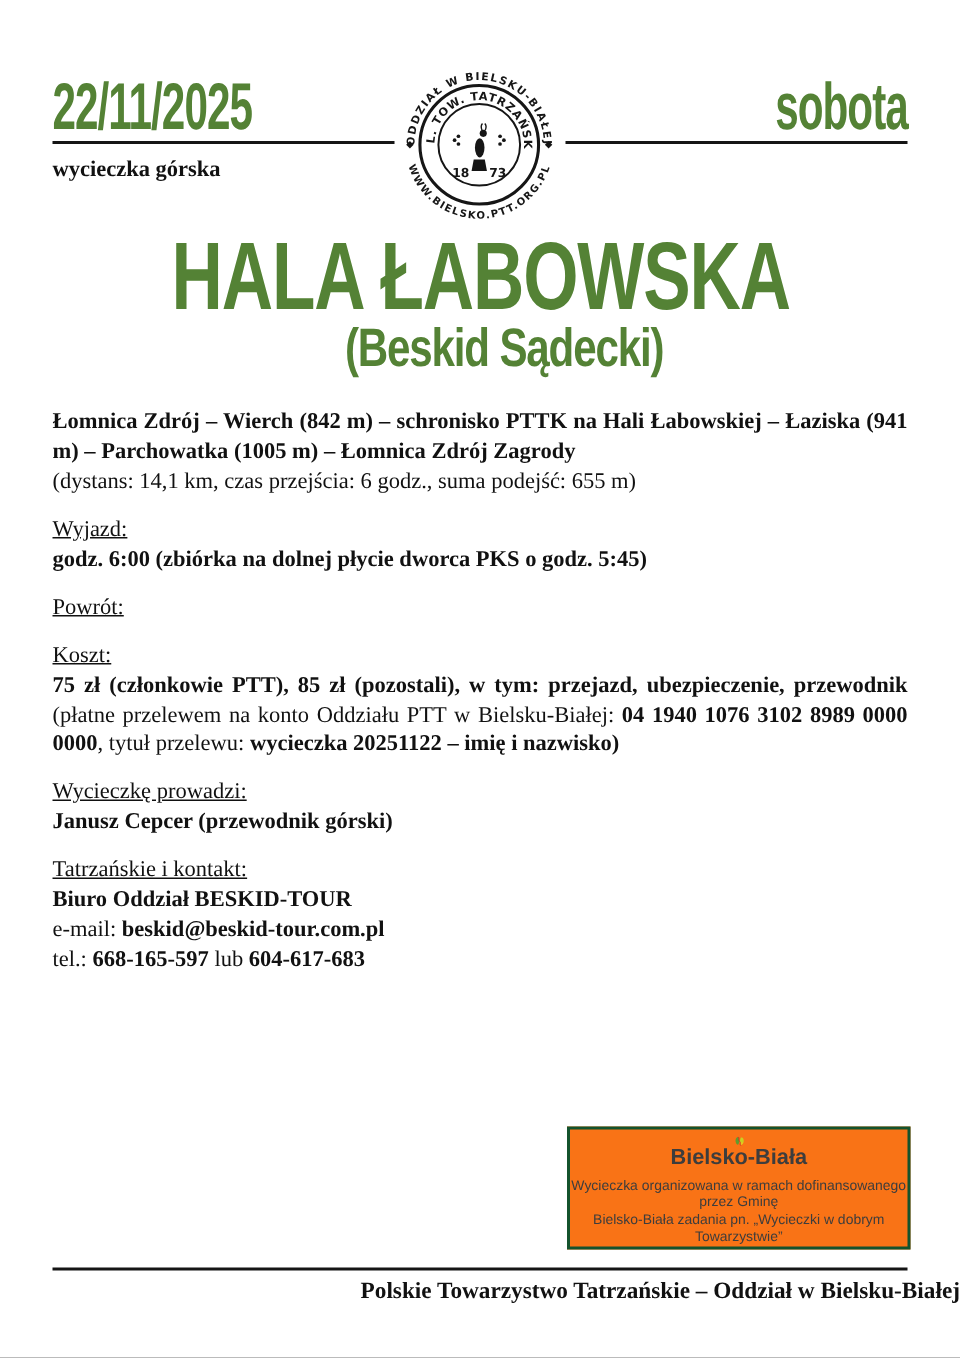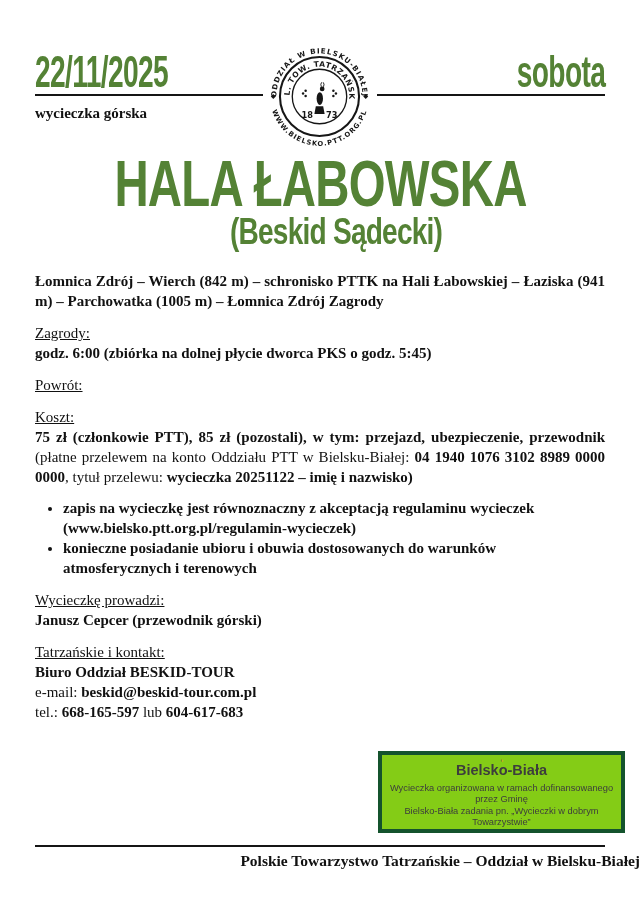--- a/index.html
+++ b/index.html
@@ -30,22 +30,22 @@
   .content { position:absolute; left:35px; top:272px; width:570px; font-size:15px; line-height:1.33; }
   .sec { margin:0 0 12px 0; }
   .sec h3 { margin:0; font-size:15px; font-weight:400; text-decoration:underline; }
   .sec p  { margin:0; }
   .bold   { font-weight:700; }
   .just   { text-align:justify; }
   ul.bullets { margin:0; padding:0 0 0 28px; }
   ul.bullets li { font-weight:700; margin:0; }
   
   .sponsor {
-    position:absolute; left:378px; top:751px; width:247px; height:82px;
-    background:#84cc16; border:4px solid #14532d; box-sizing:border-box;
+    position:absolute; left:378px; top:751px; width:229px; height:82px;
+    background:#f97316; border:2px solid #14532d; box-sizing:border-box;
     display:flex; flex-direction:column; align-items:center; justify-content:flex-start;
     text-align:center;
   }
   .sponsor .city-logo { margin-top:4px; }
   .sponsor .city-name {
     font-family:"Liberation Sans", sans-serif; font-weight:700;
     font-size:14.5px; color:#3d3d3d; line-height:1.05; margin-top:1px;
   }
   .sponsor .note {
     font-family:"Liberation Sans", sans-serif; font-size:9.3px; color:#3d3d3d;
@@ -108,41 +108,38 @@
     <span class="cond title-main">HALA ŁABOWSKA</span>
   </div>
   <div class="subtitle-wrap">
     <span class="cond title-sub">(Beskid Sądecki)</span>
   </div>
 
   <div class="content">
 
     <div class="sec">
       <p class="bold just">Łomnica Zdrój – Wierch (842 m) – schronisko PTTK na Hali Łabowskiej – Łaziska (941 m) – Parchowatka (1005 m) – Łomnica Zdrój Zagrody</p>
+      <p>(dystans: 14,1 km, czas przejścia: 6 godz., suma podejść: 655 m)</p>
     </div>
 
     <div class="sec">
-      <h3>Zagrody:</h3>
+      <h3>Wyjazd:</h3>
       <p class="bold">godz. 6:00 (zbiórka na dolnej płycie dworca PKS o godz. 5:45)</p>
     </div>
 
     <div class="sec">
       <h3>Powrót:</h3>
     </div>
 
     <div class="sec">
       <h3>Koszt:</h3>
       <p class="just"><span class="bold">75 zł (członkowie PTT), 85 zł (pozostali), w tym: przejazd, ubezpieczenie, przewodnik </span><span>(płatne przelewem na konto Oddziału PTT w Bielsku-Białej: </span><span class="bold">04 1940 1076 3102 8989 0000 0000</span><span>, tytuł przelewu: </span><span class="bold">wycieczka 20251122 – imię i nazwisko)</span></p>
     </div>
 
     <div class="sec">
-      <ul class="bullets">
-        <li>zapis na wycieczkę jest równoznaczny z akceptacją regulaminu wycieczek (www.bielsko.ptt.org.pl/regulamin-wycieczek)</li>
-        <li>konieczne posiadanie ubioru i obuwia dostosowanych do warunków atmosferycznych i terenowych</li>
-      </ul>
     </div>
 
     <div class="sec">
       <h3>Wycieczkę prowadzi:</h3>
       <p class="bold">Janusz Cepcer (przewodnik górski)</p>
     </div>
 
     <div class="sec">
       <h3>Tatrzańskie i kontakt:</h3>
       <p class="bold">Biuro Oddział BESKID-TOUR</p>

